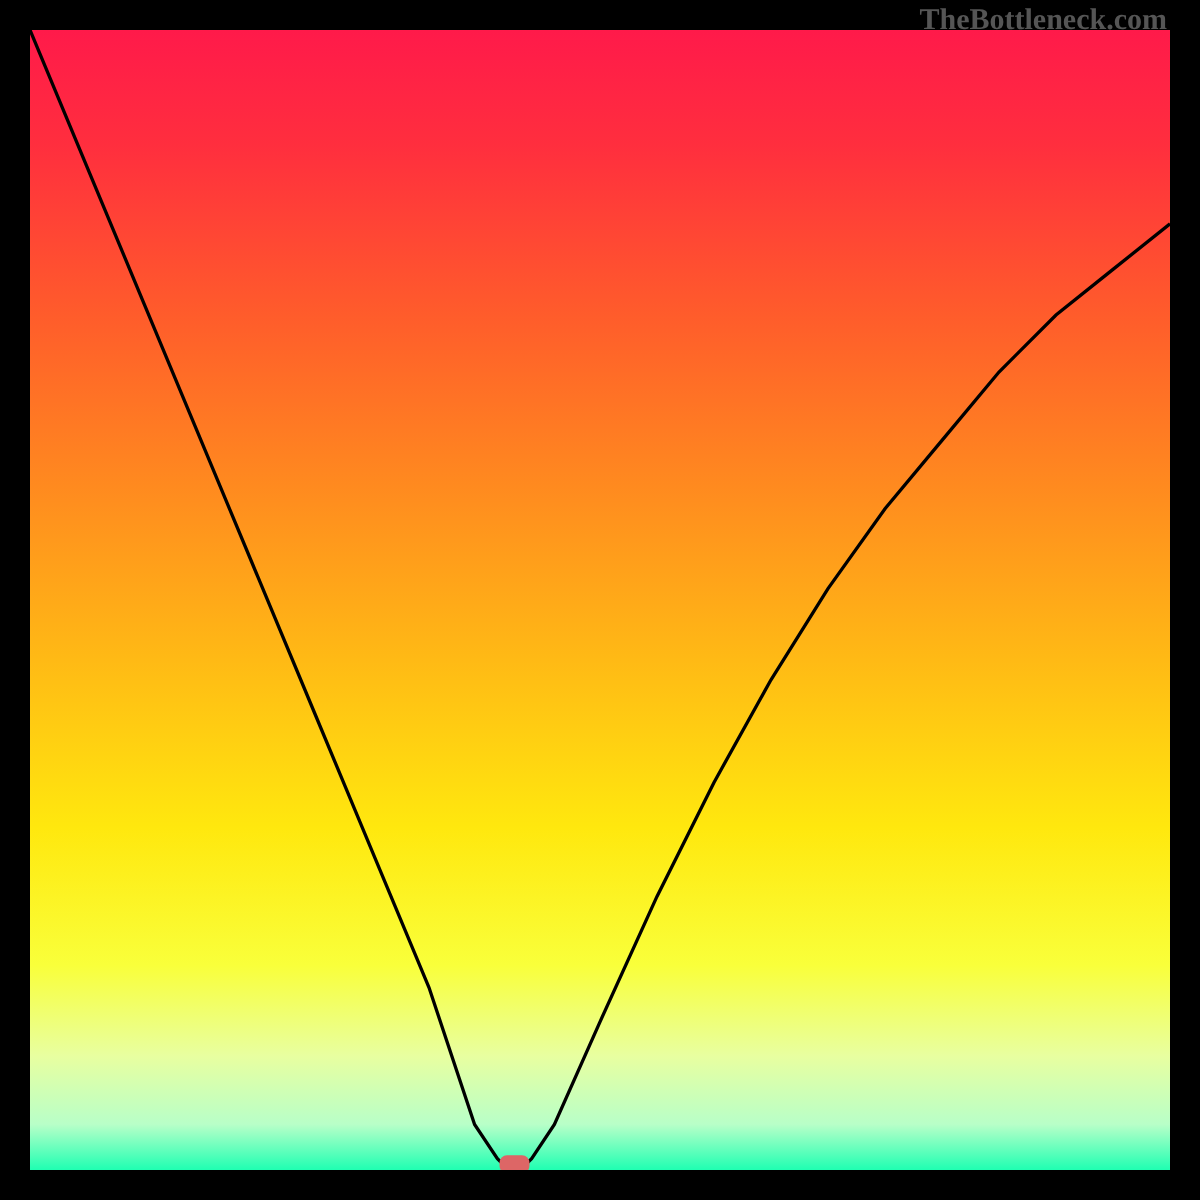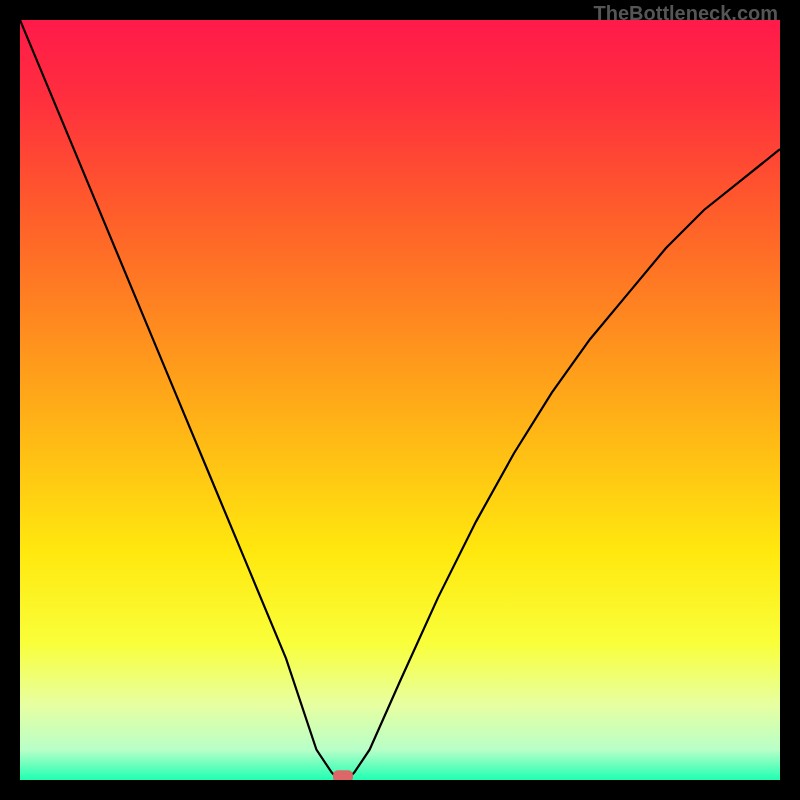--- a/index.html
+++ b/index.html
@@ -24,21 +24,21 @@
     height: 760px;
     overflow: hidden;
   }
   .watermark {
     position: absolute;
     top: 2px;
     right: 22px;
     color: #555;
     font-size: 20px;
     font-weight: bold;
-    font-family: Liberation Sans, sans-serif;
+    font-family: Liberation Serif, serif;
     z-index: 10;
   }
 </style>
 </head>
 <body>
 
 <div class="container">
   <div class="watermark">TheBottleneck.com</div>
   <div class="plot-area">
     <svg id="chart-svg" width="760" height="760" viewBox="0 0 760 760">

